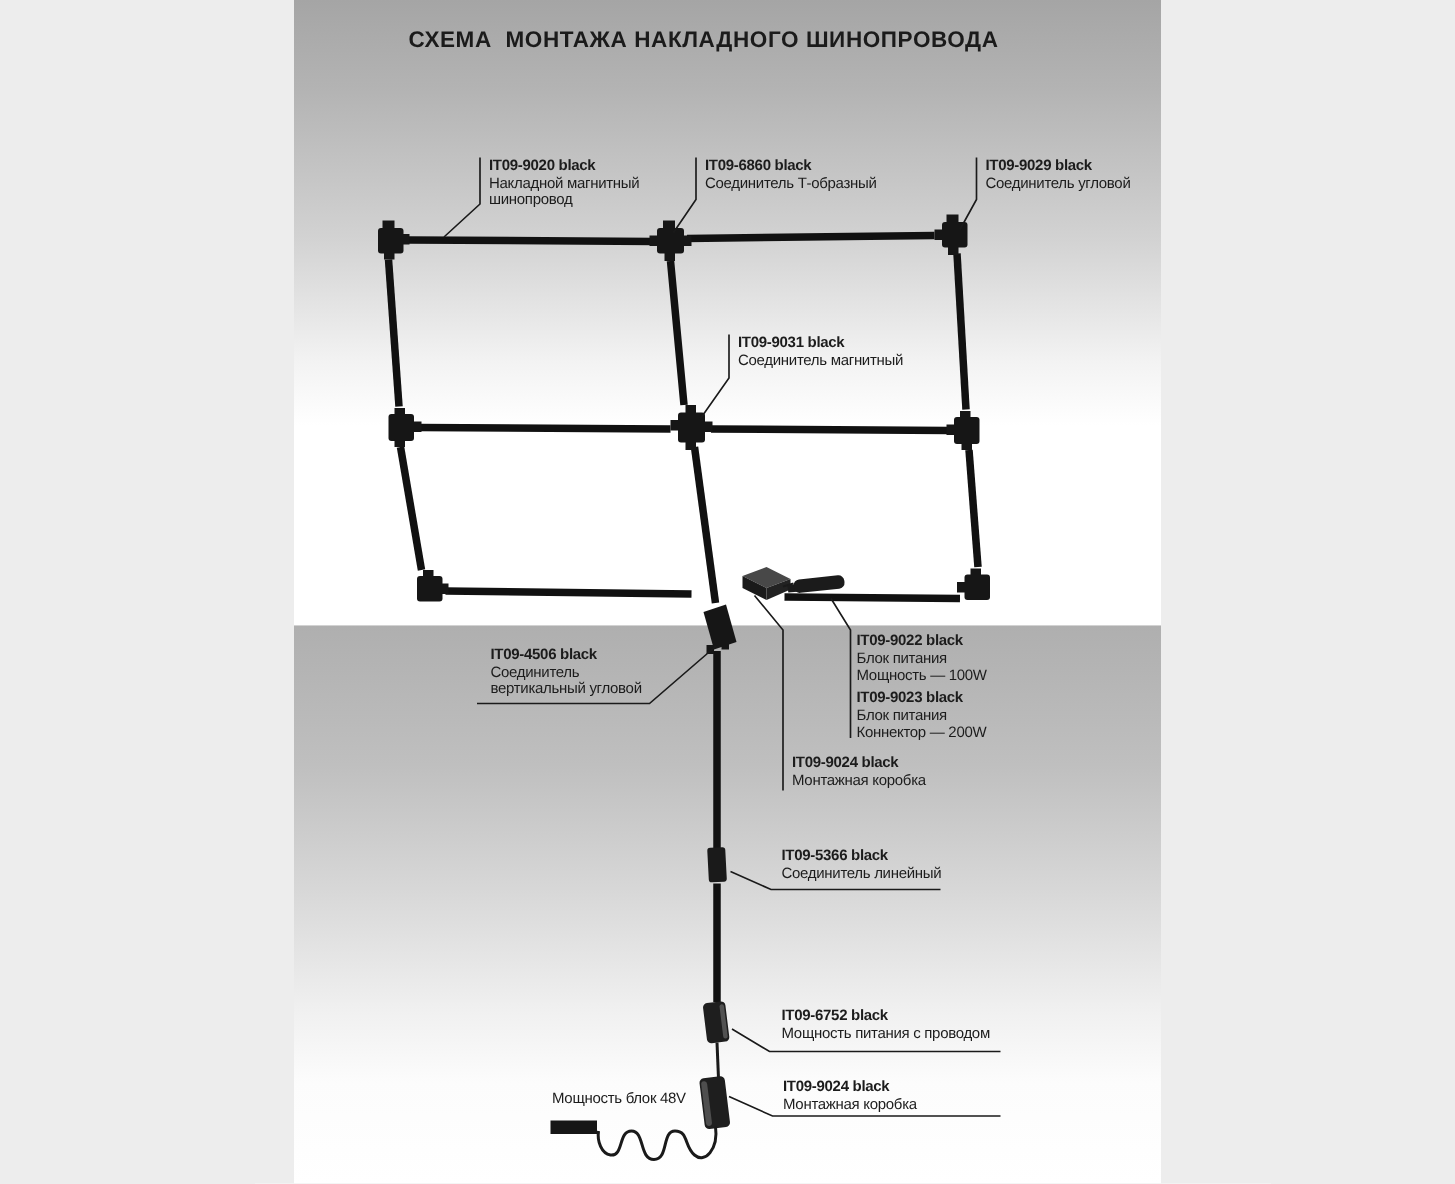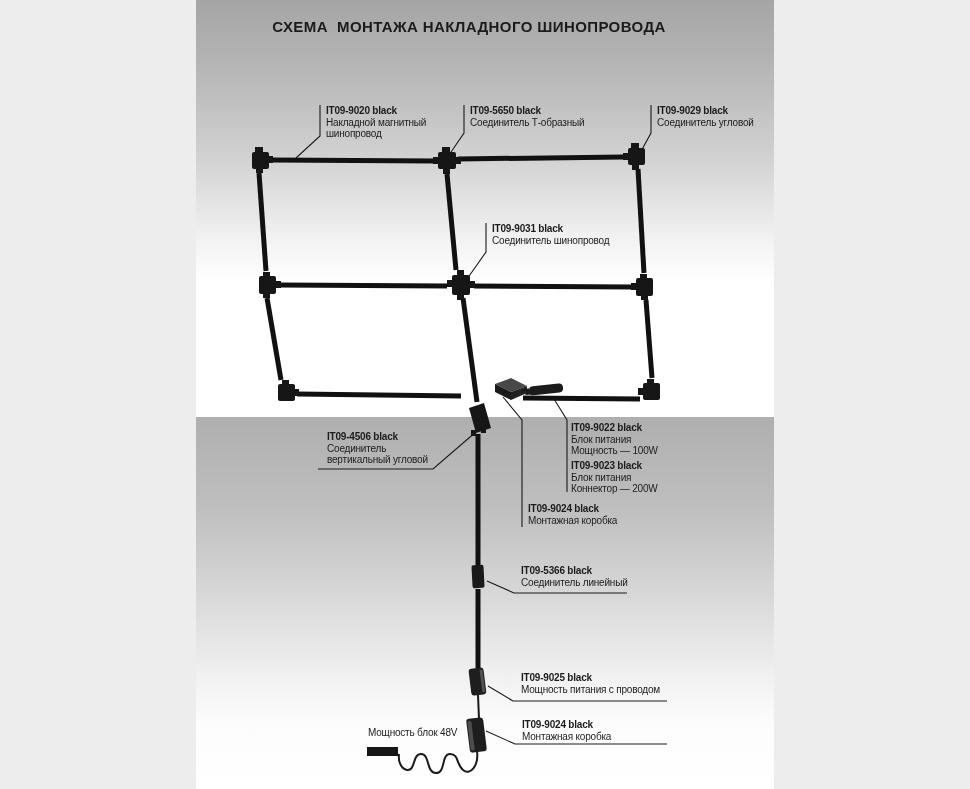--- a/index.html
+++ b/index.html
@@ -166,32 +166,32 @@
     </g>
   </svg>
 
   <div class="lbl" style="left:326px;top:105px">
     <div class="code">IT09-9020 black</div>
     <div>Накладной магнитный</div>
     <div>шинопровод</div>
   </div>
 
   <div class="lbl" style="left:470px;top:105px">
-    <div class="code">IT09-5650 black</div>
+    <div class="code">IT09-6860 black</div>
     <div>Соединитель Т-образный</div>
   </div>
 
   <div class="lbl" style="left:657px;top:105px">
     <div class="code">IT09-9029 black</div>
     <div>Соединитель угловой</div>
   </div>
 
   <div class="lbl" style="left:492px;top:223px">
     <div class="code">IT09-9031 black</div>
-    <div>Соединитель шинопровод</div>
+    <div>Соединитель магнитный</div>
   </div>
 
   <div class="lbl" style="left:327px;top:431px">
     <div class="code">IT09-4506 black</div>
     <div>Соединитель</div>
     <div>вертикальный угловой</div>
   </div>
 
   <div class="lbl" style="left:571px;top:422px">
     <div class="code">IT09-9022 black</div>
@@ -209,21 +209,21 @@
     <div class="code">IT09-9024 black</div>
     <div>Монтажная коробка</div>
   </div>
 
   <div class="lbl" style="left:521px;top:565px">
     <div class="code">IT09-5366 black</div>
     <div>Соединитель линейный</div>
   </div>
 
   <div class="lbl" style="left:521px;top:672px">
-    <div class="code">IT09-9025 black</div>
+    <div class="code">IT09-6752 black</div>
     <div>Мощность питания с проводом</div>
   </div>
 
   <div class="lbl" style="left:522px;top:719px">
     <div class="code">IT09-9024 black</div>
     <div>Монтажная коробка</div>
   </div>
 
   <div class="lbl" style="left:368px;top:727px">
     <div>Мощность блок 48V</div>

